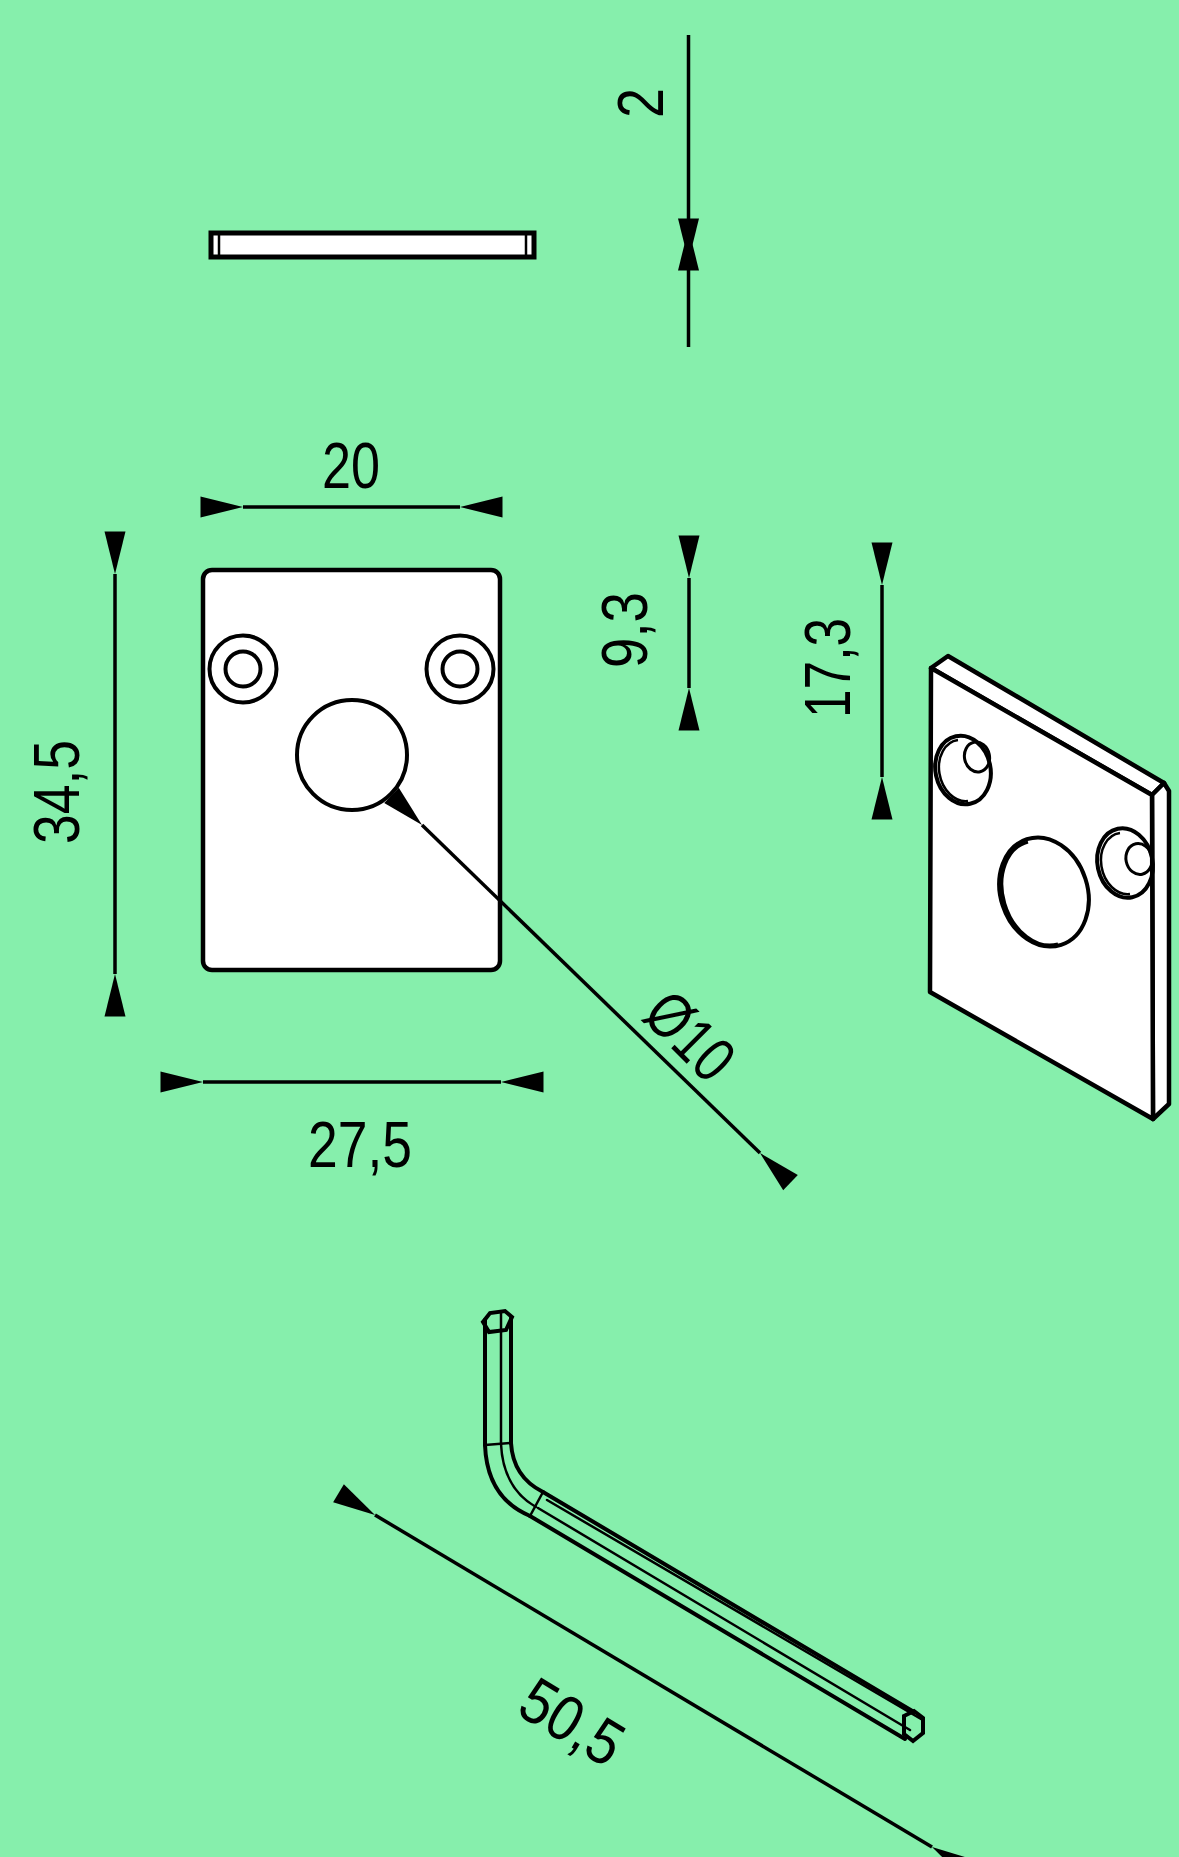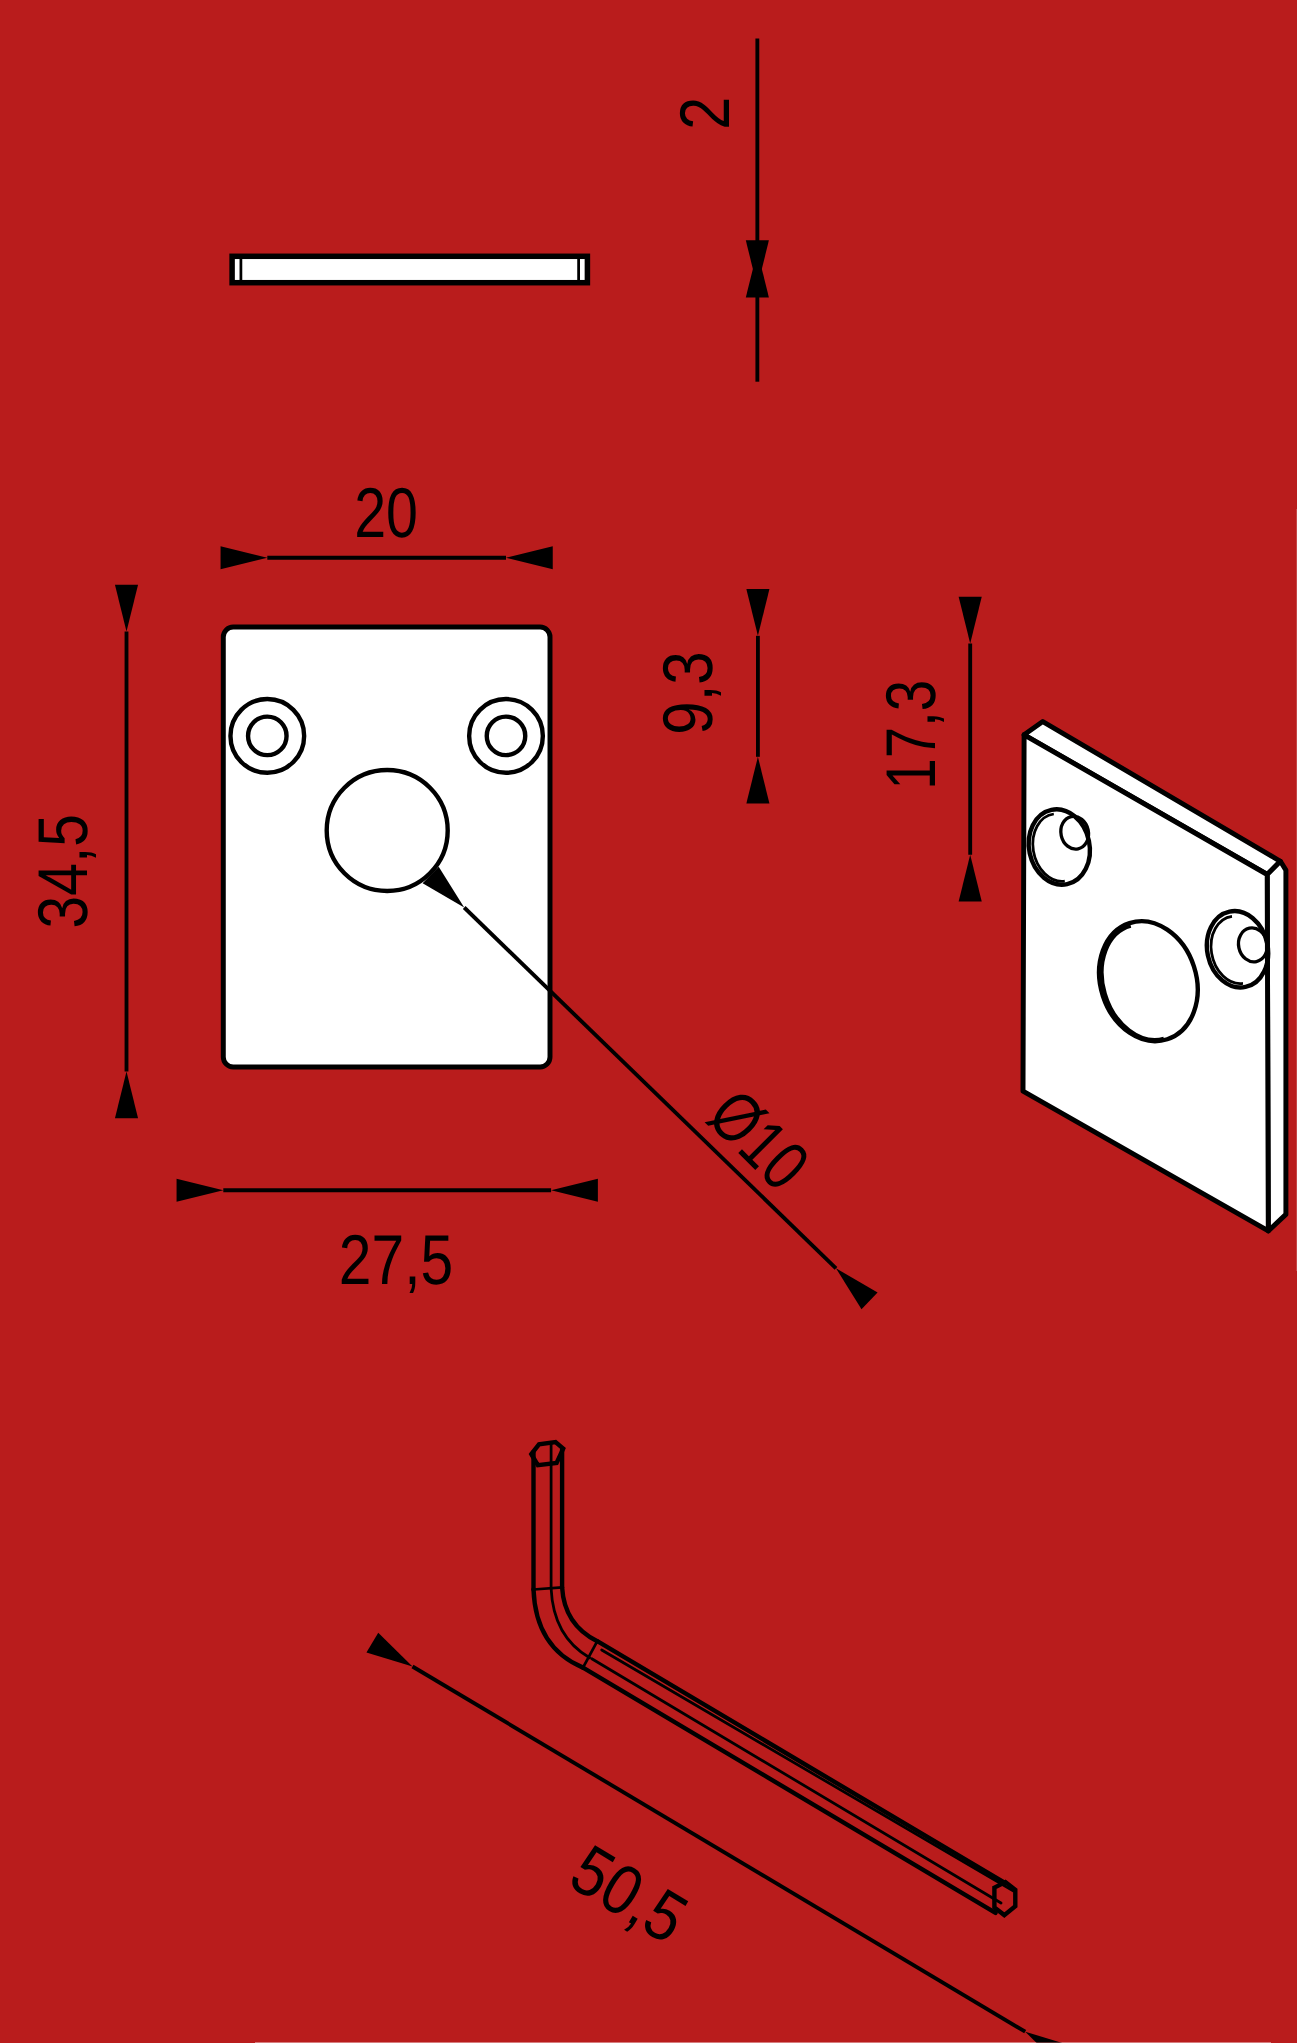--- a/index.html
+++ b/index.html
@@ -4,21 +4,21 @@
 <style>
   html, body {
     margin: 0;
     padding: 0;
     background: #ffffff;
   }
   .page {
     position: relative;
     width: 1179px;
     height: 1857px;
-    background: #b91c1c;
+    background: #86efac;
     overflow: hidden;
   }
   svg { display: block; }
   .outline   { fill: #ffffff; stroke: #000000; stroke-width: 4.5; stroke-linejoin: round; }
   .outline-bold { fill: #ffffff; stroke: #000000; stroke-width: 5; }
   .hole      { fill: none; stroke: #000000; stroke-width: 4; }
   .hole-thin { fill: none; stroke: #000000; stroke-width: 3; }
   .detail    { fill: none; stroke: #000000; stroke-width: 2.5; }
   .keyline   { fill: none; stroke: #000000; stroke-width: 4; stroke-linecap: round; }
   .keyline-thin { fill: none; stroke: #000000; stroke-width: 2.5; stroke-linecap: round; }

